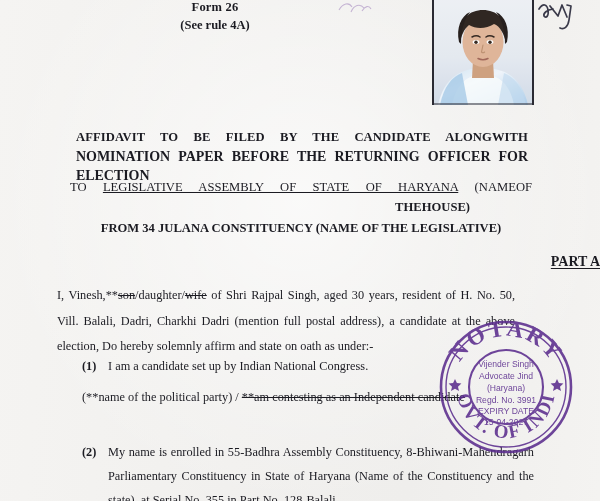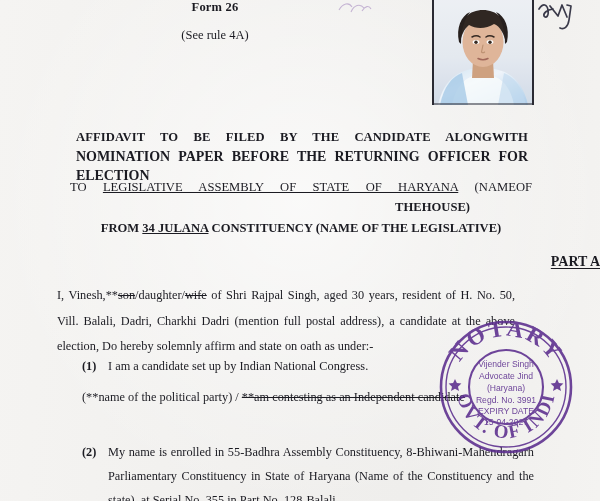--- a/index.html
+++ b/index.html
@@ -40,25 +40,25 @@
     z-index: 3;
   }
   .form-no {
     font-weight: bold;
     font-size: 12.5px;
     letter-spacing: .2px;
     line-height: 15px;
     display: block;
   }
   .form-rule {
-    font-weight: normal;
+    font-weight: bold;
     font-size: 12.5px;
     line-height: 17px;
     display: block;
-    margin-top: 12px;
+    margin-top: 2px;
   }
 
   
   .smudge {
     position: absolute;
     left: 338px;
     top: 1px;
     width: 34px;
     height: 13px;
     z-index: 4;
@@ -146,21 +146,21 @@
     display: flex;
     justify-content: flex-end;
   }
   .from-line {
     font-weight: bold;
     font-size: 12.6px;
     line-height: 21px;
     text-align: center;
     margin-top: 1px;
   }
-  .from-line .u { text-decoration: underline; text-underline-offset: 1px; }
+  .from-line .u { text-underline-offset: 1px; }
 
   
   .part-a {
     position: absolute;
     left: 0;
     top: 254px;
     width: 600px;
     text-align: right;
     font-weight: bold;
     font-size: 14px;

